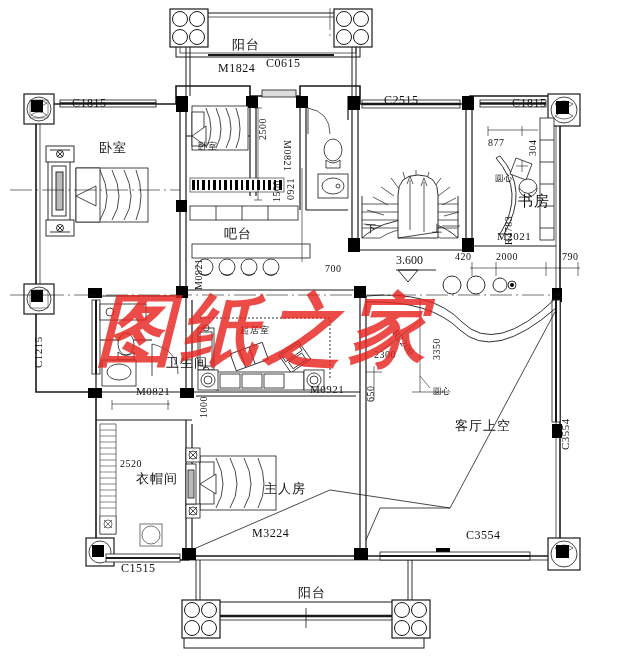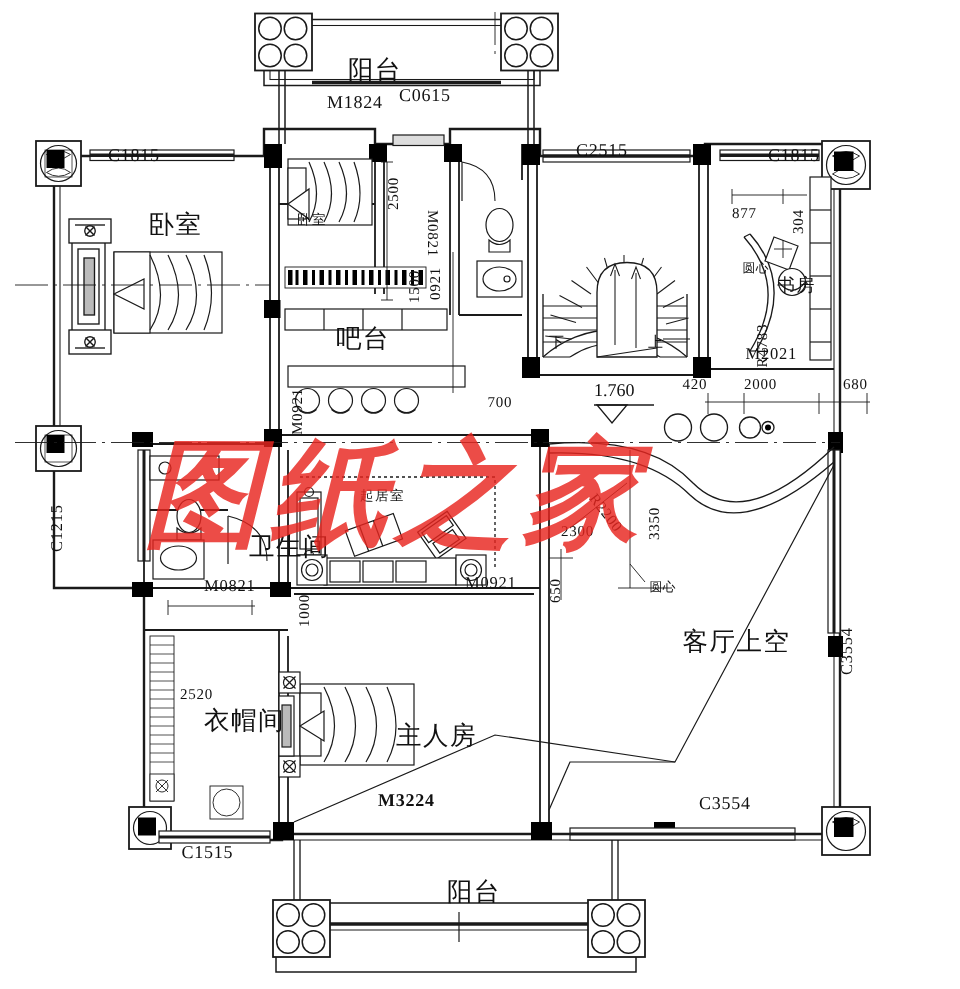--- a/index.html
+++ b/index.html
@@ -1,21 +1,21 @@
 <!DOCTYPE html>
 <html><head>
 <meta charset="utf-8">
 <style>
   html,body{margin:0;padding:0;background:#ffffff;}
   body{width:640px;height:659px;position:relative;overflow:hidden;
        font-family:"Liberation Serif",serif;color:#000;}
   #plan{position:absolute;left:0;top:0;width:640px;height:659px;}
   .lbl{position:absolute;white-space:nowrap;font-family:"Liberation Serif",serif;
        color:#111;line-height:1;}
-  .room{font-size:17px;letter-spacing:1px;}
+  .room{font-size:13px;letter-spacing:1px;}
   .code{font-size:12px;letter-spacing:0.5px;}
   .dim{font-size:10px;letter-spacing:0.5px;}
   .tiny{font-size:8.5px;letter-spacing:0.3px;}
   .rot90{transform:rotate(-90deg);transform-origin:left top;}
   .rot90b{transform:rotate(90deg);transform-origin:left top;}
   .elev{font-size:12px;}
   #watermark{position:absolute;left:96px;top:282px;width:420px;height:96px;
              pointer-events:none;font-style:italic;}
   #wm-text{position:absolute;left:0;top:0;width:420px;height:96px;
            font-family:"DejaVu Sans",sans-serif;font-weight:bold;font-size:78px;
@@ -516,56 +516,56 @@
       <line x1="302" y1="168" x2="302" y2="262"></line>
     </g>
   </g>
 </svg>
 
 <div id="labels">
 
   <div class="lbl room" style="left:232px;top:38px;">阳台</div>
   <div class="lbl room" style="left:99px;top:141px;">卧室</div>
   <div class="lbl room" style="left:198px;top:142px;font-size:9px;">卧室</div>
-  <div class="lbl room" style="left:214px;top:217px;padding-left:10px;">吧台</div>
-  <div class="lbl room" style="left:518px;top:184px;font-size:12px;">书房</div>
+  <div class="lbl room" style="left:214px;top:227px;padding-left:10px;">吧台</div>
+  <div class="lbl room" style="left:518px;top:194px;font-size:15px;">书房</div>
   <div class="lbl room" style="left:123px;top:356px;margin-left:43px;">卫生间</div>
   <div class="lbl room" style="left:240px;top:326px;font-size:9px;">起居室</div>
   <div class="lbl room" style="left:136px;top:472px;">衣帽间</div>
   <div class="lbl room" style="left:264px;top:482px;">主人房</div>
   <div class="lbl room" style="left:455px;top:419px;">客厅上空</div>
   <div class="lbl room" style="left:298px;top:586px;">阳台</div>
 
   <div class="lbl code" style="left:218px;top:62px;">M1824</div>
   <div class="lbl code" style="left:266px;top:57px;">C0615</div>
   <div class="lbl code" style="left:72px;top:97px;">C1815</div>
   <div class="lbl code" style="left:384px;top:94px;">C2515</div>
   <div class="lbl code" style="left:512px;top:97px;">C1815</div>
   <div class="lbl code rot90b" style="left:292px;top:140px;font-size:10px;">M0821</div>
   <div class="lbl code" style="left:497px;top:231px;font-size:11px;">M2021</div>
   <div class="lbl code rot90" style="left:194px;top:290px;font-size:10px;">M0921</div>
   <div class="lbl code rot90" style="left:33px;top:368px;font-size:11px;">C1215</div>
   <div class="lbl code" style="left:136px;top:386px;font-size:11px;">M0821</div>
   <div class="lbl code" style="left:310px;top:384px;font-size:11px;">M0921</div>
-  <div class="lbl code" style="left:252px;top:527px;font-weight:bold;">M3224</div>
+  <div class="lbl code" style="left:252px;top:527px;">M3224</div>
   <div class="lbl code" style="left:121px;top:562px;">C1515</div>
   <div class="lbl code rot90" style="left:560px;top:450px;font-size:11px;">C3554</div>
   <div class="lbl code" style="left:466px;top:529px;">C3554</div>
 
   <div class="lbl dim rot90" style="left:258px;top:140px;">2500</div>
   <div class="lbl dim rot90" style="left:272px;top:202px;">1500</div>
   <div class="lbl dim rot90" style="left:286px;top:200px;">0921</div>
   <div class="lbl dim" style="left:325px;top:224px;margin-top:40px;">700</div>
   <div class="lbl dim" style="left:488px;top:138px;">877</div>
   <div class="lbl dim rot90" style="left:528px;top:156px;">304</div>
   <div class="lbl dim rot90" style="left:504px;top:245px;">R4783</div>
-  <div class="lbl elev" style="left:396px;top:254px;">1.760</div>
+  <div class="lbl elev" style="left:396px;top:254px;">3.600</div>
   <div class="lbl dim" style="left:455px;top:252px;">420</div>
   <div class="lbl dim" style="left:496px;top:252px;">2000</div>
-  <div class="lbl dim" style="left:562px;top:252px;">680</div>
+  <div class="lbl dim" style="left:562px;top:252px;">790</div>
   <div class="lbl dim rot90" style="left:199px;top:418px;">1000</div>
   <div class="lbl dim" style="left:120px;top:415px;margin-top:44px;">2520</div>
   <div class="lbl dim rot90" style="left:366px;top:402px;">650</div>
   <div class="lbl dim" style="left:374px;top:350px;">2300</div>
   <div class="lbl dim" style="left:398px;top:328px;transform:rotate(52deg);transform-origin:left top;">R2200</div>
   <div class="lbl dim rot90" style="left:432px;top:360px;">3350</div>
   <div class="lbl tiny" style="left:495px;top:174px;">圆心</div>
   <div class="lbl tiny" style="left:433px;top:387px;">圆心</div>
 
   <div class="lbl dim" style="left:366px;top:224px;">下</div>

